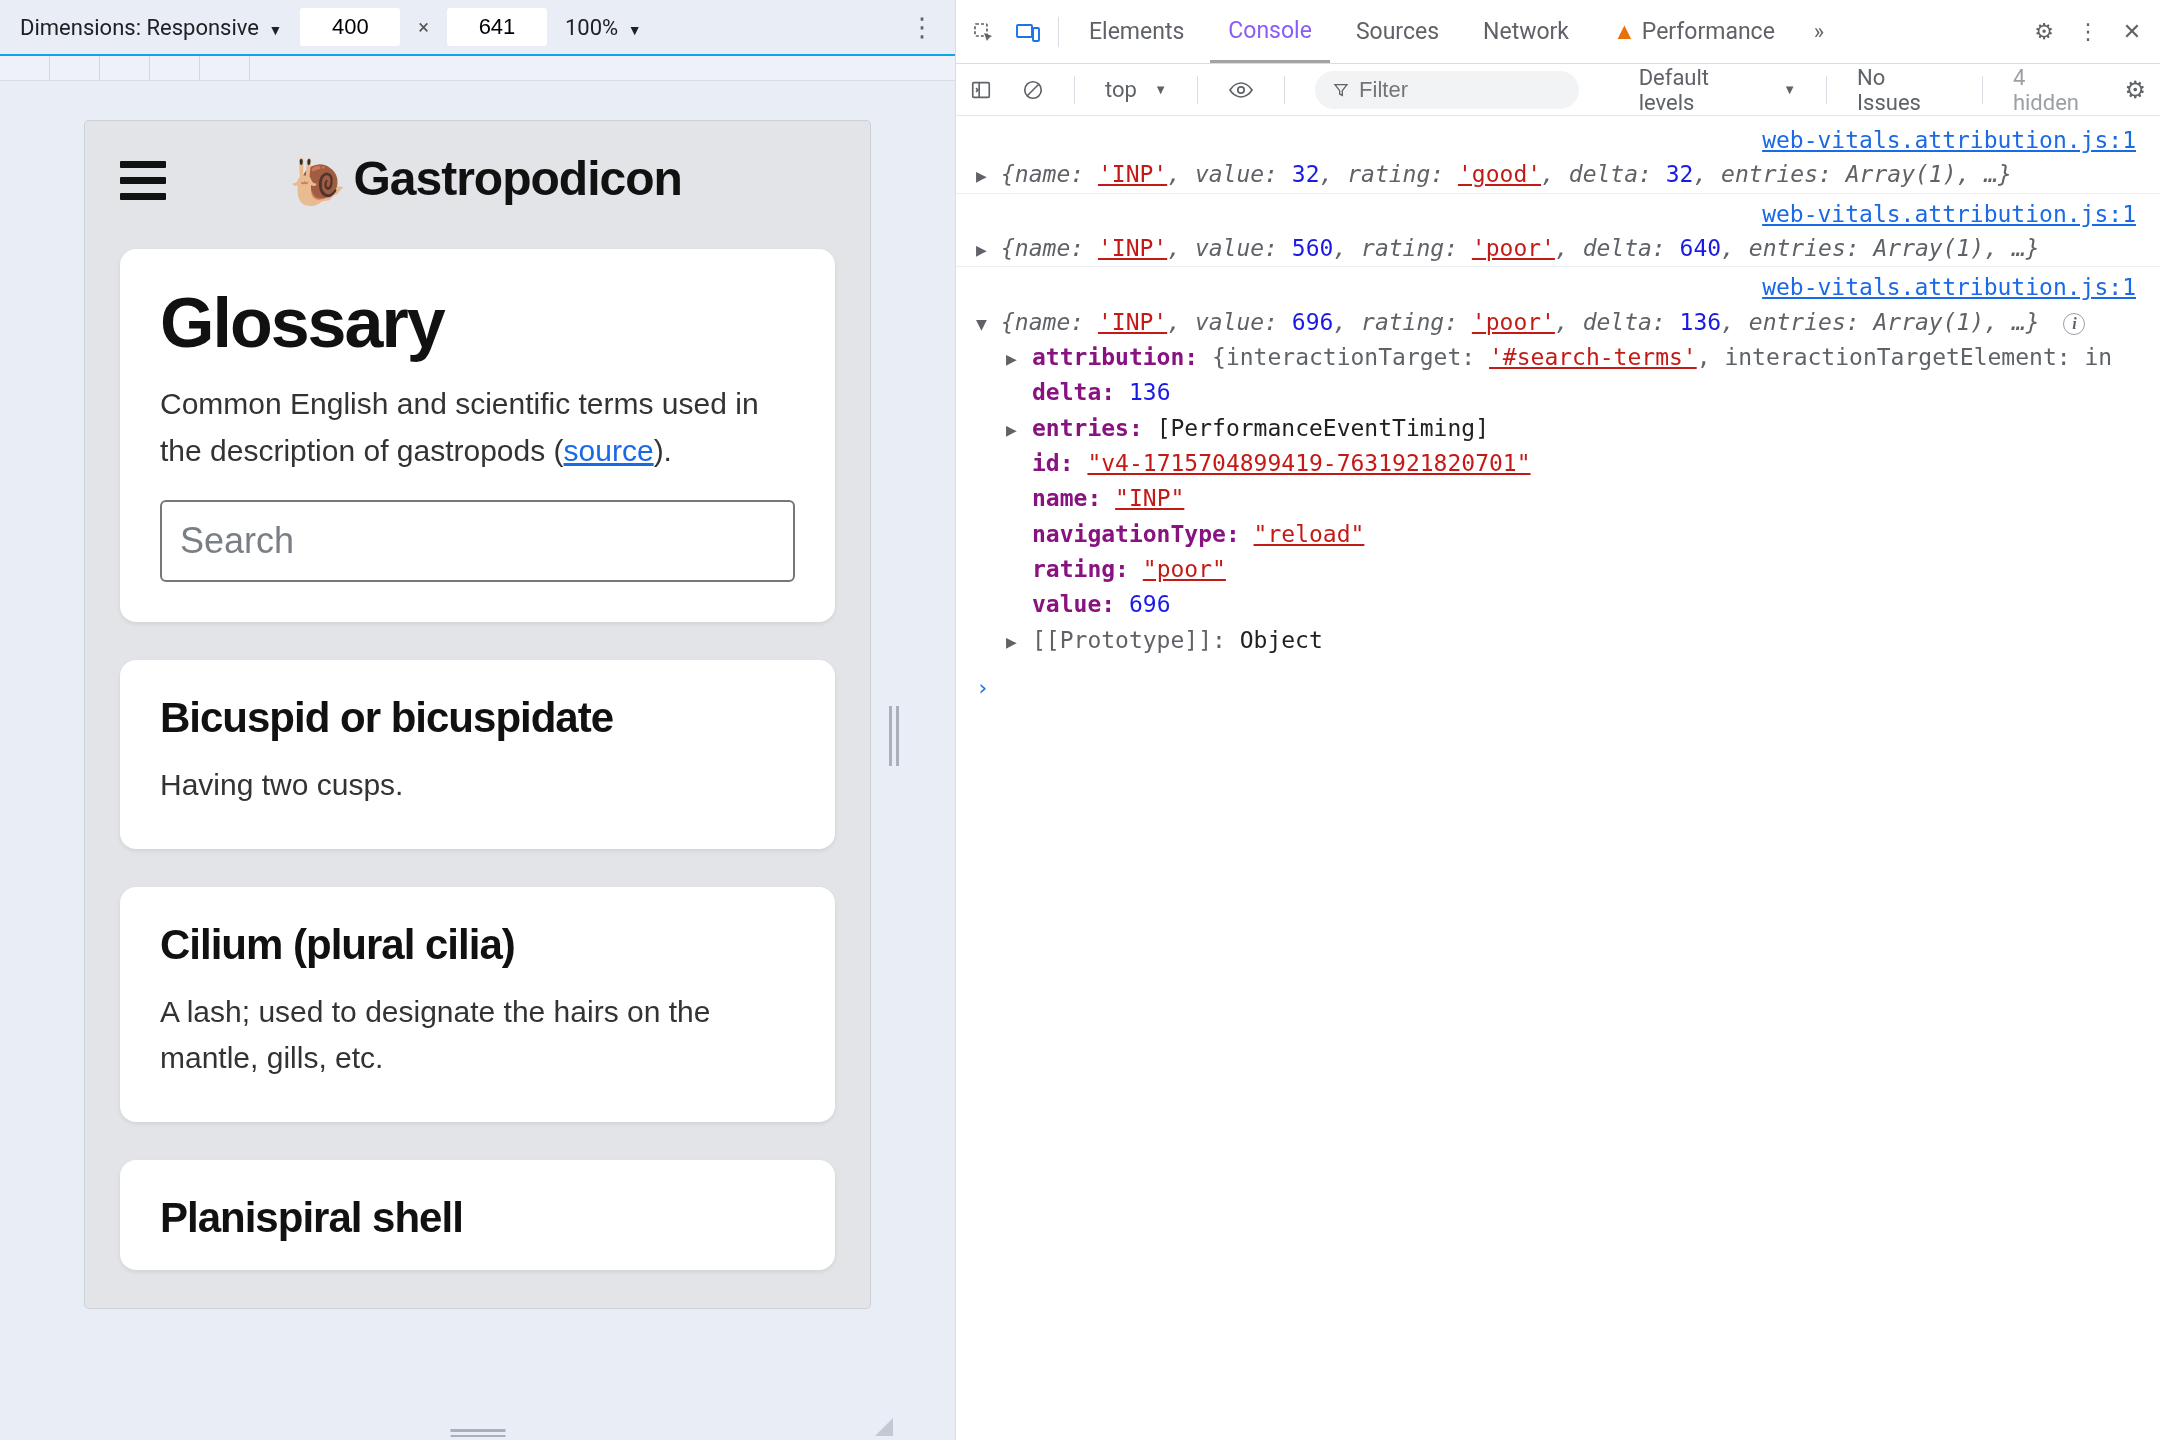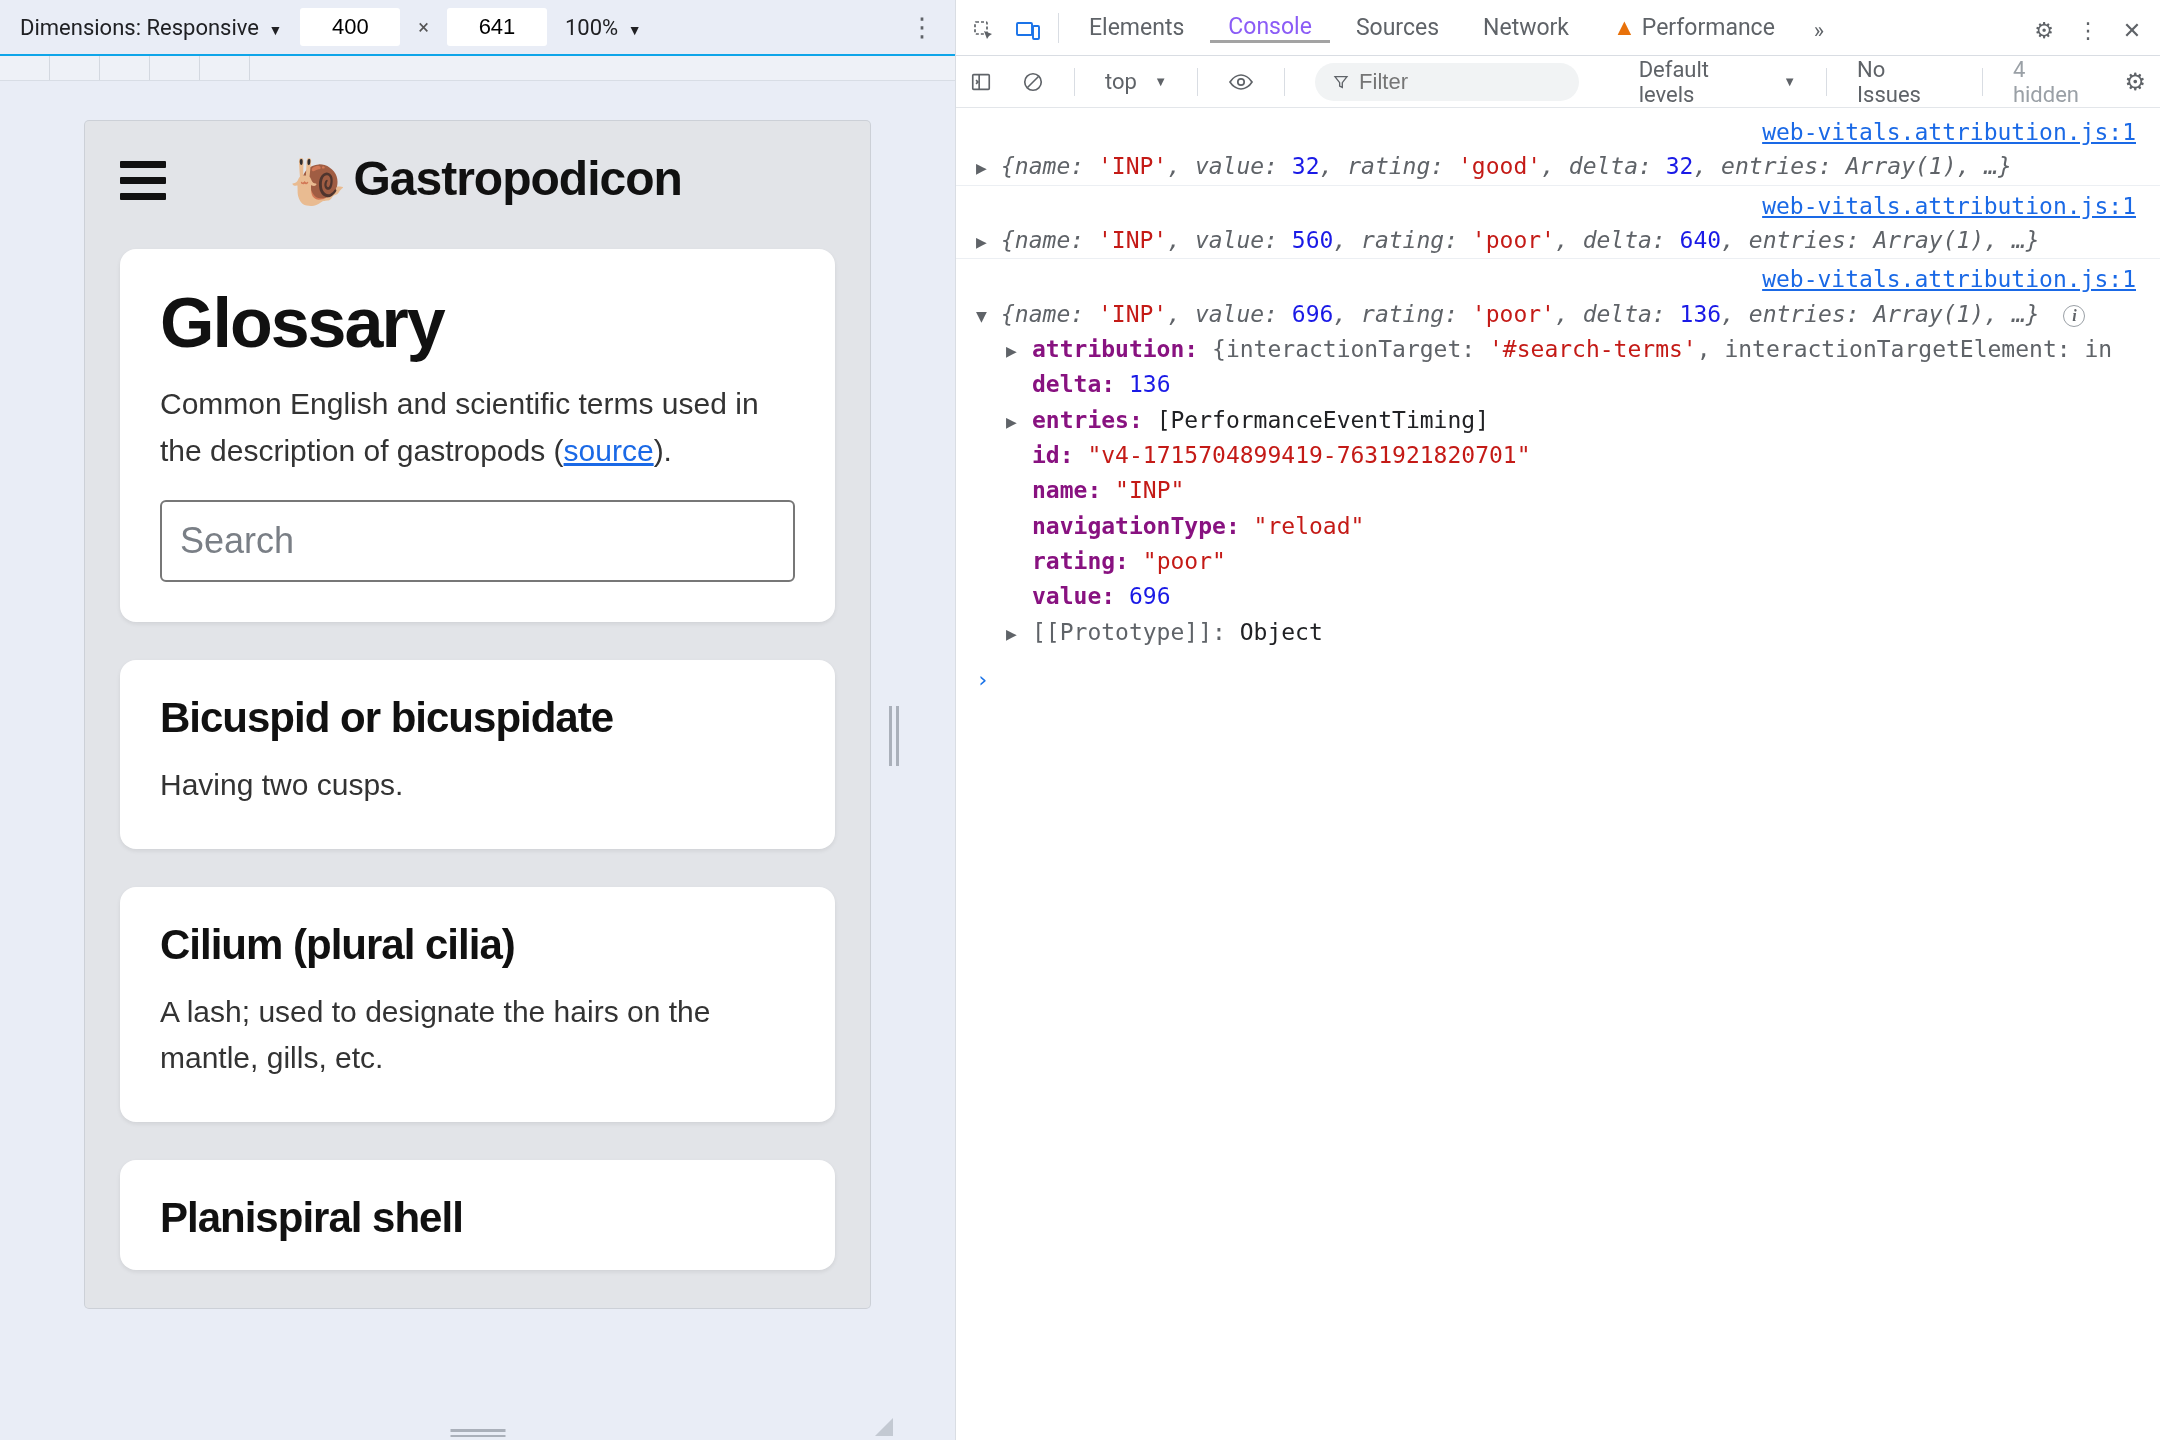--- a/index.html
+++ b/index.html
@@ -47,21 +47,21 @@
 .term-def { font-size: 30px; color: #333; line-height: 1.55; }
 
 .resize-handle-r { position: absolute; right: 56px; top: 46%; width: 10px; height: 60px; display: flex; gap: 4px; }
 .resize-handle-r div { width: 3px; background: #aab0ba; }
 .resize-handle-b { position: absolute; bottom: 3px; left: 50%; transform: translateX(-50%); height: 8px; width: 55px; display: flex; flex-direction: column; gap: 3px; }
 .resize-handle-b div { height: 3px; background: #aab0ba; }
 .resize-corner { position: absolute; right: 62px; bottom: 4px; width: 0; height: 0; border-right: 18px solid #aab0ba; border-top: 18px solid transparent; opacity: .6; }
 
 
 .right-pane { flex: 1; height: 100%; display: flex; flex-direction: column; background: #fff; }
-.dt-tabs { height: 56px; display: flex; align-items: flex-end; border-bottom: 1px solid #d9dde3; padding: 12px 10px; gap: 8px; }
+.dt-tabs { height: 64px; display: flex; align-items: center; border-bottom: 1px solid #d9dde3; padding: 0 10px; gap: 8px; }
 .dt-icon { width: 36px; text-align: center; color: #5f6368; font-size: 22px; cursor: pointer; }
 .dt-icon.device { color: #1a73e8; }
 .dt-icon svg { vertical-align: middle; }
 .dt-tab { padding: 0 18px; font-size: 23px; color: #5f6368; cursor: pointer; height: 100%; display: flex; align-items: center; }
 .dt-tab.active { color: #8b5cf6; border-bottom: 3px solid #a3a3a3; }
 .dt-tab .warn { color: #e8710a; margin-right: 6px; }
 .dt-spacer { flex: 1; }
 .dt-divider { width: 1px; height: 30px; background: #d9dde3; margin: 0 4px; }
 
 .console-toolbar { height: 52px; display: flex; align-items: center; gap: 30px; border-bottom: 1px solid #e3e6ea; padding: 0 14px; font-size: 22px; color: #5f6368; }
@@ -73,21 +73,21 @@
 .hidden-count { color: #9aa0a6; }
 .gear2 { font-size: 24px; }
 
 .console-body { flex: 1; overflow: auto; font-family: ui-monospace, Menlo, Consolas, monospace; font-size: 23px; line-height: 1.45; padding: 6px 0 0 0; }
 .row { position: relative; padding: 1px 22px 1px 45px; white-space: nowrap; }
 .tri { position: absolute; left: 20px; top: 6px; color: #5f6368; font-size: 18px; user-select: none; cursor: pointer; }
 .src-row { text-align: right; padding: 2px 24px 0 0; }
 .src-row a { color: #1a69e6; text-decoration: underline; }
 
 .k-it { font-style: italic; color: #5f6368; }
-.k-str { color: #c41a16; }
+.k-str { color: #c41a16; text-decoration: underline; }
 .k-num { color: #1a1ae6; }
 .k-bold { color: #881280; font-weight: 700; }
 .k-plain { color: #202124; }
 .k-muted { color: #5f6368; }
 .info-badge { display:inline-block; width:22px; height:22px; border:1px solid #9aa0a6; border-radius:50%; font: italic 700 16px Georgia,serif; text-align:center; line-height:20px; color:#5f6368; margin-left:10px; vertical-align:1px;}
 
 .indent1 { padding-left: 76px; }
 .indent1 .tri { left: 50px; }
 .prompt-row { padding: 14px 0 0 20px; color: #1a73e8; font-size: 22px; }
 </style>

